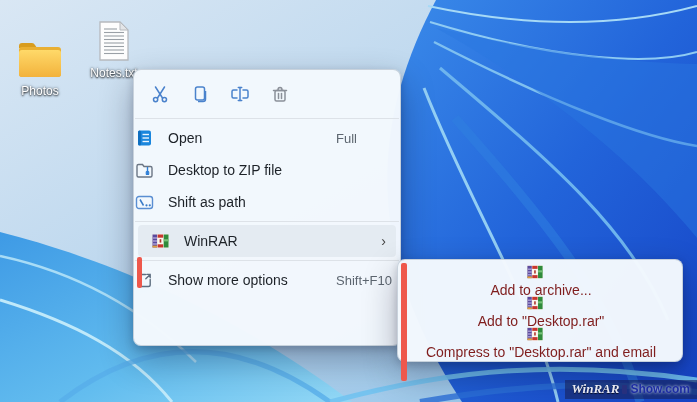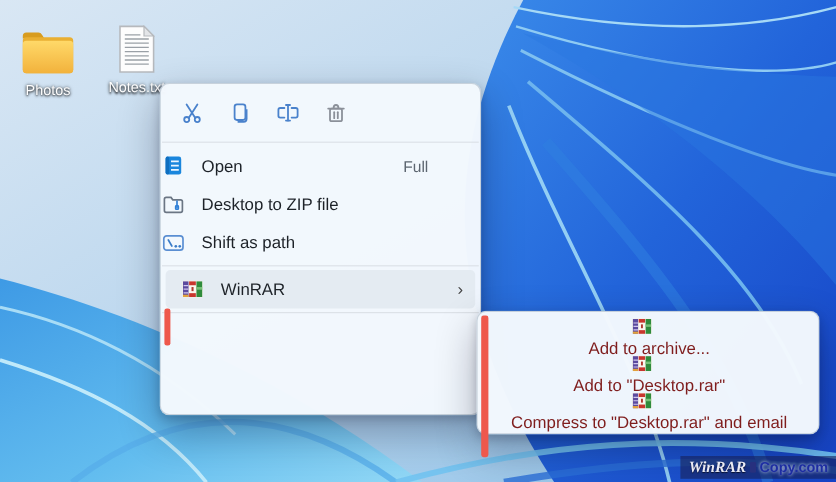--- a/index.html
+++ b/index.html
@@ -82,21 +82,21 @@
 
     <path d="M0,232 C95,256 225,306 352,402 L0,402 Z" fill="url(#cyanw)"></path>
     <path d="M0,256 C65,270 135,302 196,362" fill="none" stroke="#a8dcf6" stroke-width="2.5"></path>
     <path d="M0,300 C72,322 132,352 172,402" fill="none" stroke="#bfe9fa" stroke-width="3"></path>
     <path d="M60,402 C140,340 230,330 330,402" fill="none" stroke="#57aeea" stroke-width="5" opacity=".8"></path>
 
     <path d="M330,402 C455,368 565,360 697,380" fill="none" stroke="#72c3f1" stroke-width="5" opacity=".9"></path>
     <path d="M420,402 C525,384 605,380 697,392" fill="none" stroke="#2a6fd8" stroke-width="6" opacity=".8"></path>
   </svg>
 
-  <div class="desk-icon" style="left:8px;top:24px;">
+  <div class="desk-icon" style="left:8px;top:40px;">
     <svg width="48" height="40" viewBox="0 0 48 40">
       <defs>
           <linearGradient id="fold" x1="0" y1="0" x2="0" y2="1">
         <stop offset="0" stop-color="#ffd969"></stop>
             <stop offset="1" stop-color="#f2b23c"></stop>
           </linearGradient>
         </defs>
       <path d="M3,6 q0,-3 3,-3 l10,0 q2,0 3,2 l2,3 l-18,0 Z" fill="#d89c1f"></path>
       <rect x="3" y="7" width="42" height="30" rx="3" fill="#e9af32"></rect>
       <rect x="3" y="10" width="42" height="27" rx="3" fill="url(#fold)"></rect>
@@ -237,20 +237,32 @@
         </svg>
       </span>
       <span>WinRAR</span>
       <span class="chev">›</span>
     </div>
 
     <div class="pad-mid"></div>
     <div class="sep"></div>
     <div class="pad-mid"></div>
 
+    <div class="mi">
+      <span class="ic">
+        <svg width="17" height="17" viewBox="0 0 17 17">
+          <g fill="none" stroke="#5e6e80" stroke-width="1.4" stroke-linecap="round">
+            <path d="M9.5,2.5 L4,2.5 q-1.8,0 -1.8,1.8 l0,8.4 q0,1.8 1.8,1.8 l8.4,0 q1.8,0 1.8,-1.8 L14.2,7.5"></path>
+            <path d="M9.8,6.8 L14.2,2.4 M10.8,2.4 l3.4,0 l0,3.4"></path>
+          </g>
+        </svg>
+      </span>
+      <span>Show more options</span>
+      <span class="sc">Shift+F10</span>
+    </div>
   </div>
 
   <div class="submenu">
     <div class="smi">
       <span class="ic">
         <svg width="18" height="16" viewBox="0 0 19 16">
             <rect x="1" y="1" width="17" height="14" rx="1.5" fill="#f5f0e6"></rect>
             <rect x="1.5" y="1.5" width="4.6" height="13" fill="#5b4a9e"></rect>
             <g stroke="#cfc6ee" stroke-width="1">
               <line x1="2" y1="5" x2="6" y2="5"></line>
@@ -311,16 +323,16 @@
       <span>Compress to "Desktop.rar" and email</span>
     </div>
   </div>
 
   <div class="redbar main"></div>
   <div class="redbar sub"></div>
 
   <div class="watermark">
     <span class="brand">WinRAR</span>
     <span class="glyph"></span>
-    <span class="site">Copy.com</span>
+    <span class="site">Show.com</span>
   </div>
 
 </div>
 
 </body></html>

